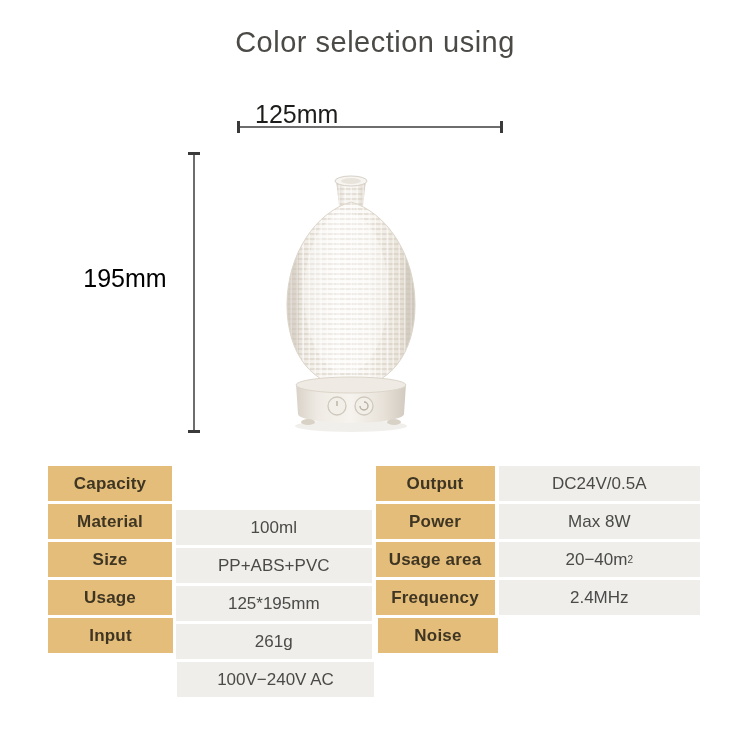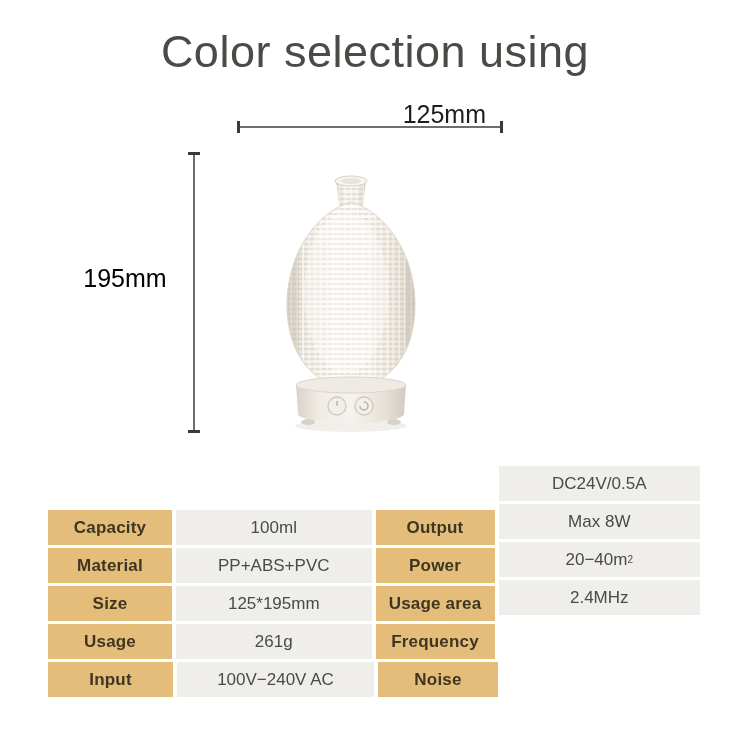--- a/index.html
+++ b/index.html
@@ -22,35 +22,35 @@
     background: #ffffff;
   }
 
   
   .page-title {
     position: absolute;
     left: 0;
     top: 26px;
     width: 750px;
     text-align: center;
-    font-size: 45px;
+    font-size: 29px;
     font-weight: 400;
     letter-spacing: 0.5px;
     color: #4b4a46;
     font-family: "Liberation Sans", sans-serif;
     white-space: nowrap;
   }
 
   
   .dim-width-label {
     position: absolute;
-    left: 220px;
+    left: 255px;
     top: 100px;
     width: 266px;
-    text-align: right;
+    text-align: left;
     font-size: 25px;
     color: #1d1d1b;
     font-family: "Liberation Sans", sans-serif;
     letter-spacing: 0px;
   }
   .dim-width-line {
     position: absolute;
     left: 237px;
     top: 126px;
     width: 266px;
@@ -131,21 +131,20 @@
     font-size: 17px;
     line-height: 1;
     height: 35px;
     box-sizing: border-box;
   }
   .cell-label {
     background: #e3bd79;
     color: #3f3523;
     font-weight: 600;
     letter-spacing: 0.2px;
-    margin-top: 44px;
   }
   .cell-value {
     background: #efeeea;
     color: #4a4a48;
     font-weight: 400;
   }
   .col-label-left  { width: 125px; }
   .col-value-left  { width: 197px; margin-top: 44px; }
   .col-label-right { width: 120px; }
   .col-value-right { width: 203px; }

